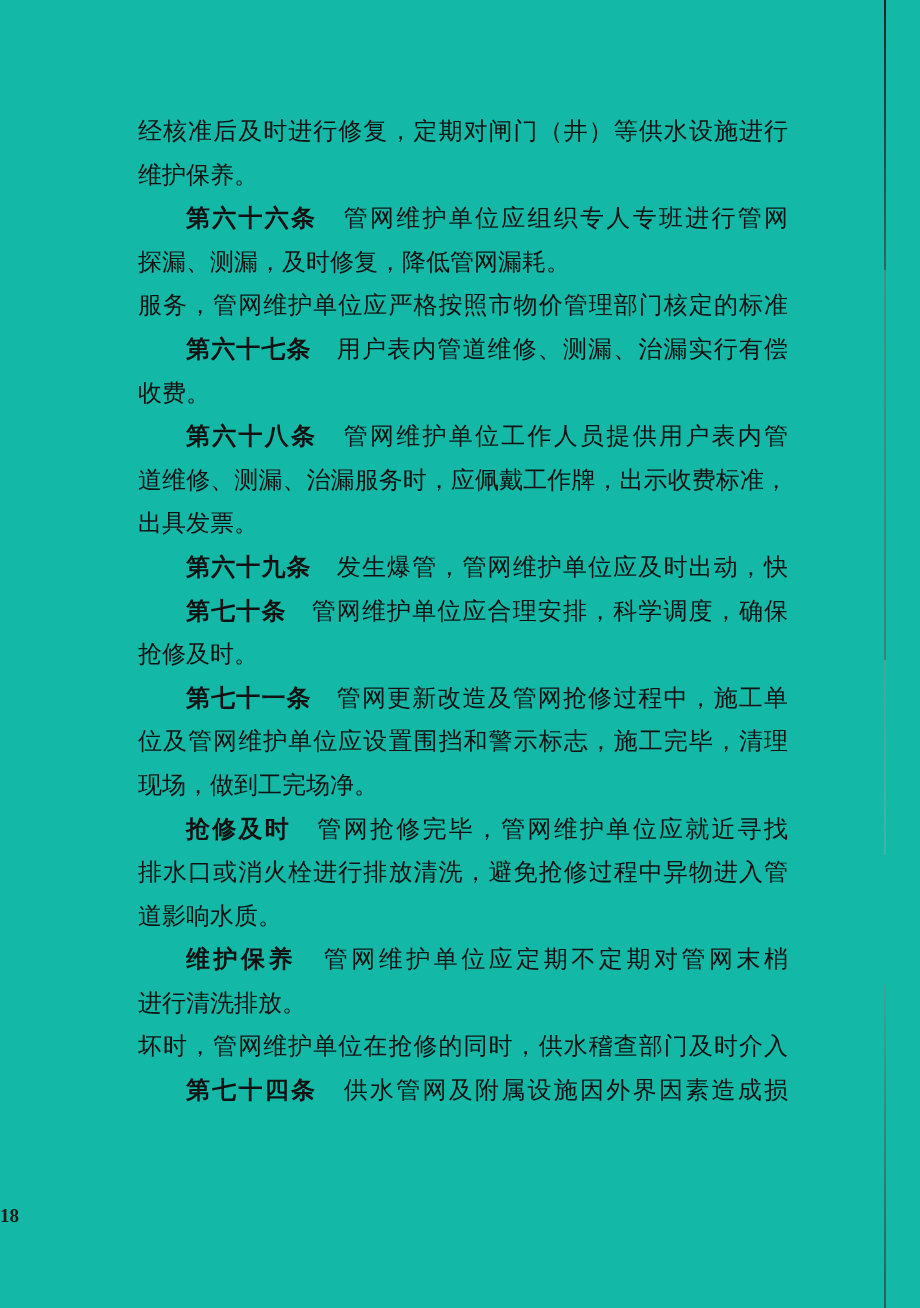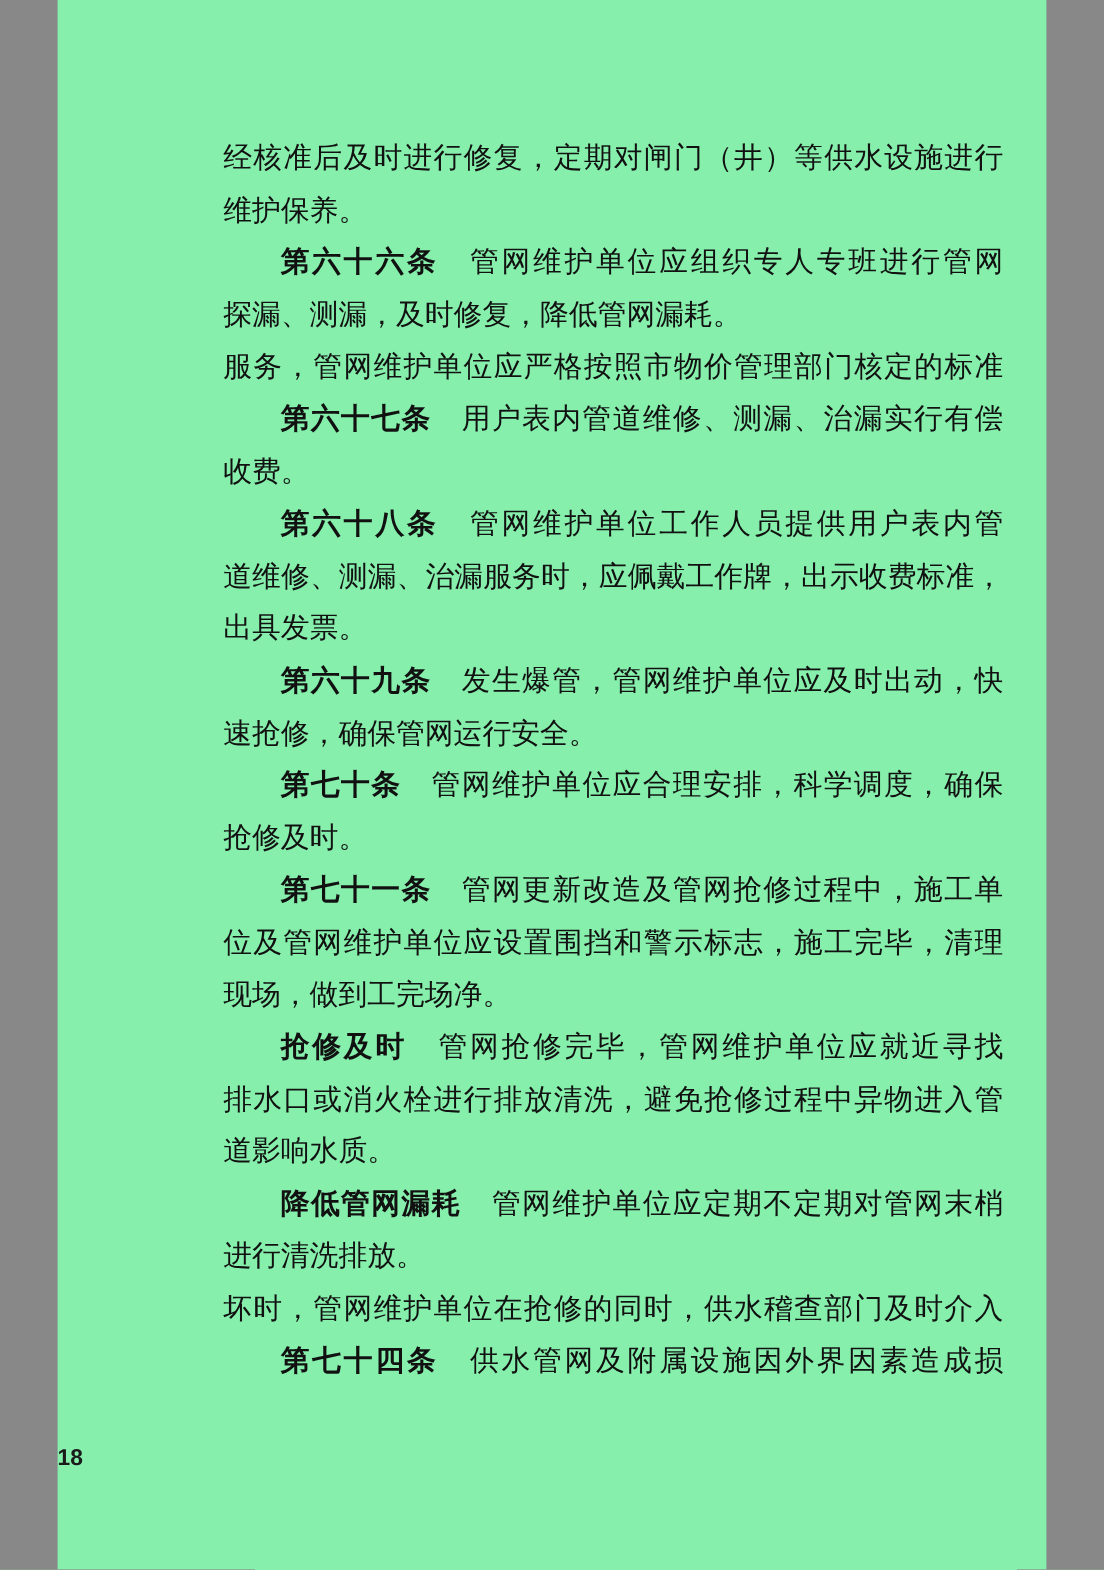--- a/index.html
+++ b/index.html
@@ -1,23 +1,23 @@
 <!DOCTYPE html>
 <html><head>
 <meta charset="utf-8">
 <style>
   html, body { margin: 0; padding: 0; background: #888; }
   .page {
     position: relative;
-    width: 824px;
+    width: 920px;
     height: 1308px;
     margin: 0 auto;
-    background: #86efac;
+    background: #14b8a6;
     overflow: hidden;
-    font-family: Liberation Sans, sans-serif;
+    font-family: Liberation Serif, serif;
     color: #111111;
   }
   .textblock {
     position: absolute;
     left: 138px;
     top: 110px;
     width: 650px;
   }
   .line {
     font-size: 24px;
@@ -69,30 +69,29 @@
     <div class="line end">维护保养。</div>
     <div class="line indent"><span class="art">第六十六条</span><span>　管网维护单位应组织专人专班进行管网</span></div>
     <div class="line end">探漏、测漏，及时修复，降低管网漏耗。</div>
     <div class="line">服务，管网维护单位应严格按照市物价管理部门核定的标准</div>
     <div class="line indent"><span class="art">第六十七条</span><span>　用户表内管道维修、测漏、治漏实行有偿</span></div>
     <div class="line end">收费。</div>
     <div class="line indent"><span class="art">第六十八条</span><span>　管网维护单位工作人员提供用户表内管</span></div>
     <div class="line">道维修、测漏、治漏服务时，应佩戴工作牌，出示收费标准，</div>
     <div class="line end">出具发票。</div>
     <div class="line indent"><span class="art">第六十九条</span><span>　发生爆管，管网维护单位应及时出动，快</span></div>
-    <div class="line end">速抢修，确保管网运行安全。</div>
     <div class="line indent"><span class="art">第七十条</span><span>　管网维护单位应合理安排，科学调度，确保</span></div>
     <div class="line end">抢修及时。</div>
     <div class="line indent"><span class="art">第七十一条</span><span>　管网更新改造及管网抢修过程中，施工单</span></div>
     <div class="line">位及管网维护单位应设置围挡和警示标志，施工完毕，清理</div>
     <div class="line end">现场，做到工完场净。</div>
     <div class="line indent"><span class="art">抢修及时</span><span>　管网抢修完毕，管网维护单位应就近寻找</span></div>
     <div class="line">排水口或消火栓进行排放清洗，避免抢修过程中异物进入管</div>
     <div class="line end">道影响水质。</div>
-    <div class="line indent"><span class="art">降低管网漏耗</span><span>　管网维护单位应定期不定期对管网末梢</span></div>
+    <div class="line indent"><span class="art">维护保养</span><span>　管网维护单位应定期不定期对管网末梢</span></div>
     <div class="line end">进行清洗排放。</div>
     <div class="line">坏时，管网维护单位在抢修的同时，供水稽查部门及时介入</div>
     <div class="line indent"><span class="art">第七十四条</span><span>　供水管网及附属设施因外界因素造成损</span></div>
   </div>
 
   <div class="page-number">18</div>
 
   <div class="scan-line seg1"></div>
   <div class="scan-line seg2"></div>
   <div class="scan-line seg3"></div>

